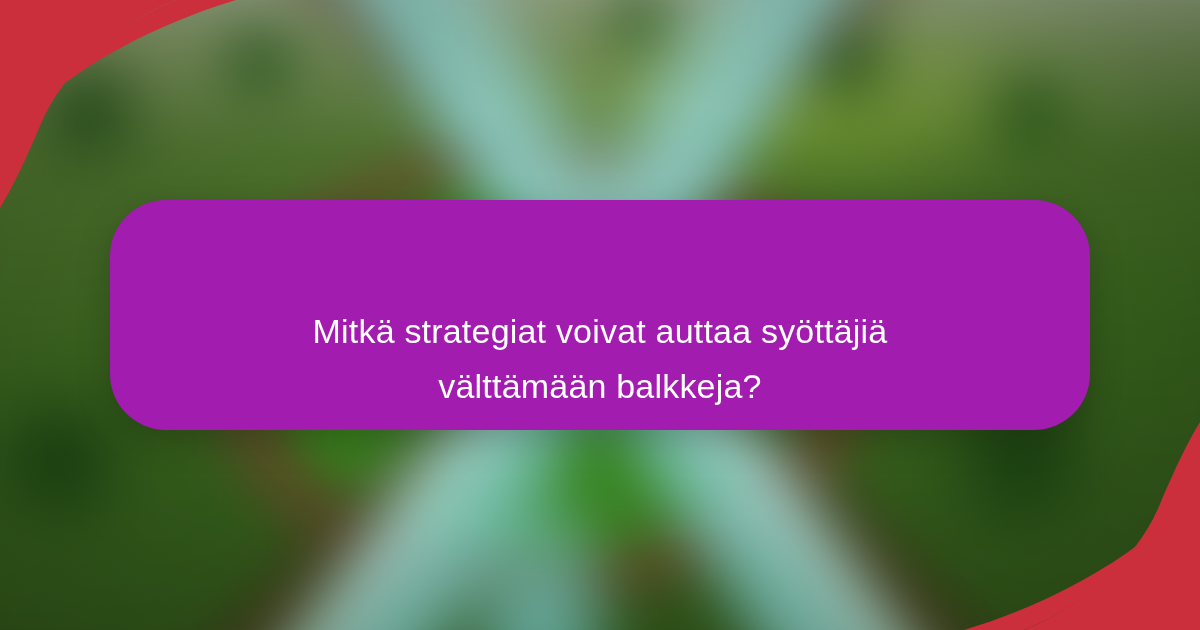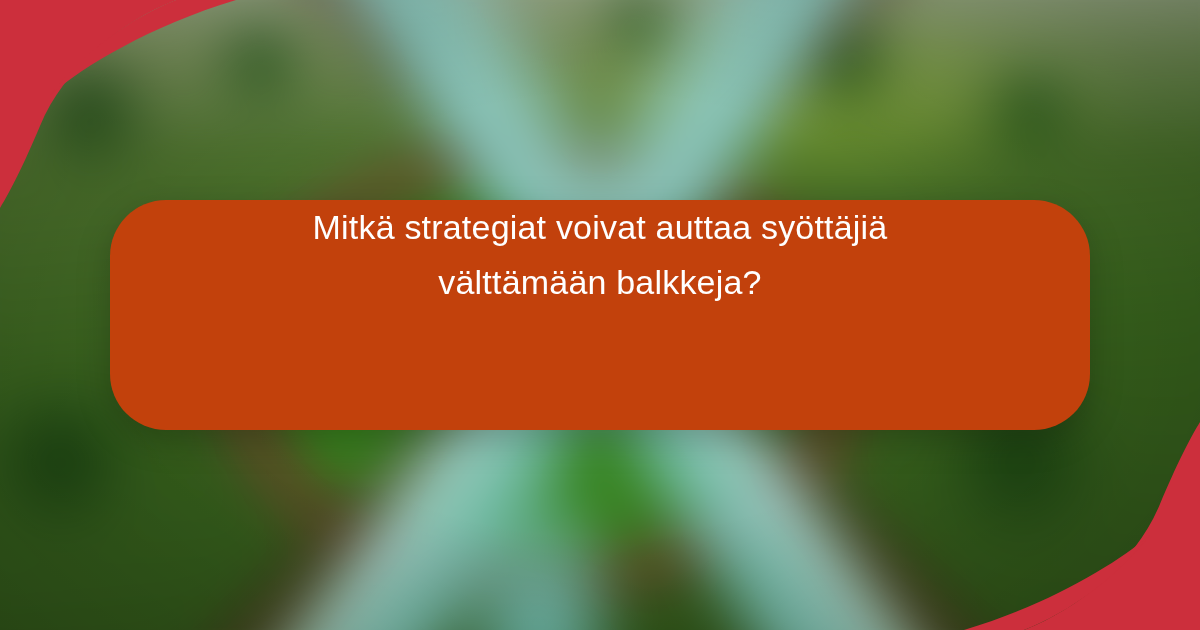--- a/index.html
+++ b/index.html
@@ -71,28 +71,28 @@
   .corner-deco.tl { top: 0; left: 0; width: 300px; height: 230px; }
   .corner-deco.br { bottom: 0; right: 0; width: 300px; height: 230px; }
 
   
   .question-card {
     position: absolute;
     left: 110px;
     top: 200px;
     width: 980px;
     height: 230px;
-    background: #c2410c;
+    background: #a21caf;
     border-radius: 56px;
     box-shadow: 0 10px 34px rgba(0,0,0,0.22);
     display: flex;
-    align-items: flex-start;
+    align-items: flex-end;
     justify-content: center;
     box-sizing: border-box;
-    padding: 0 60px;
+    padding: 16px 60px;
   }
   .question-text {
     margin: 0;
     color: #ffffff;
     font-size: 34px;
     line-height: 1.62;
     font-weight: 400;
     text-align: center;
     letter-spacing: 0.2px;
     max-width: 700px;

